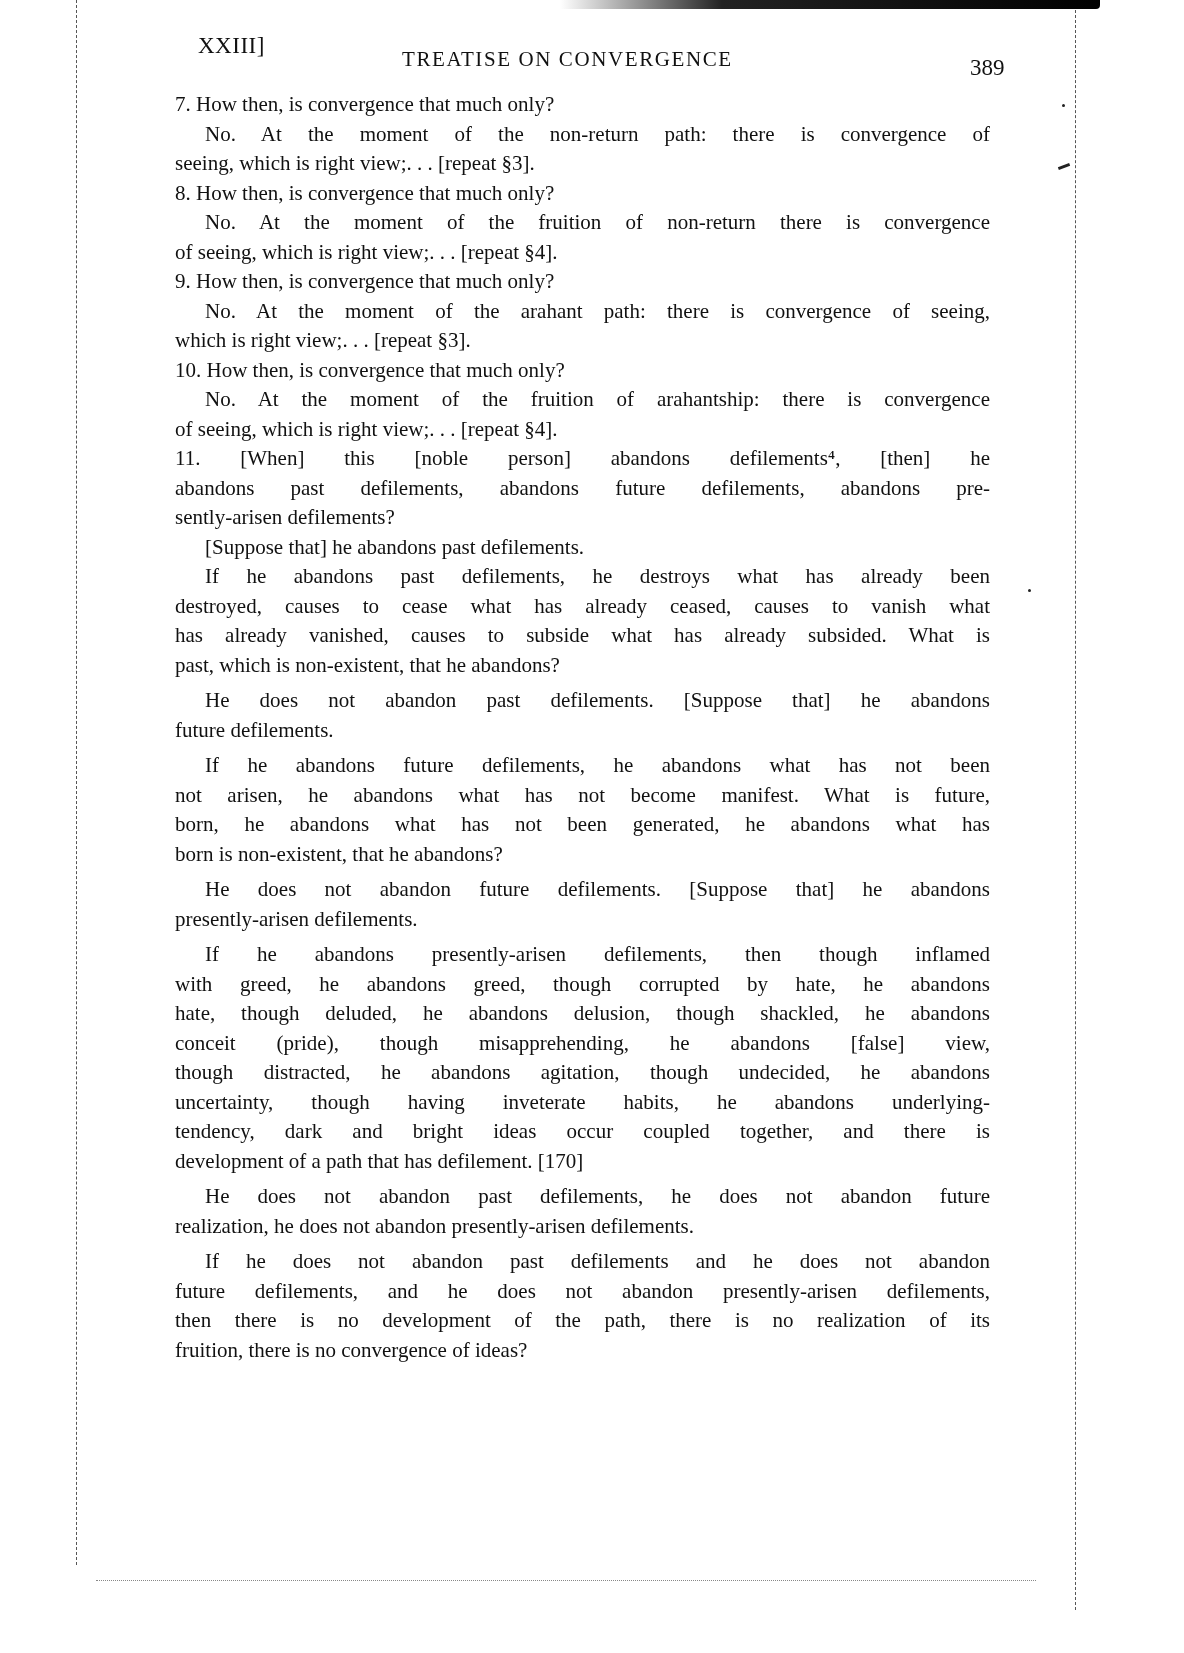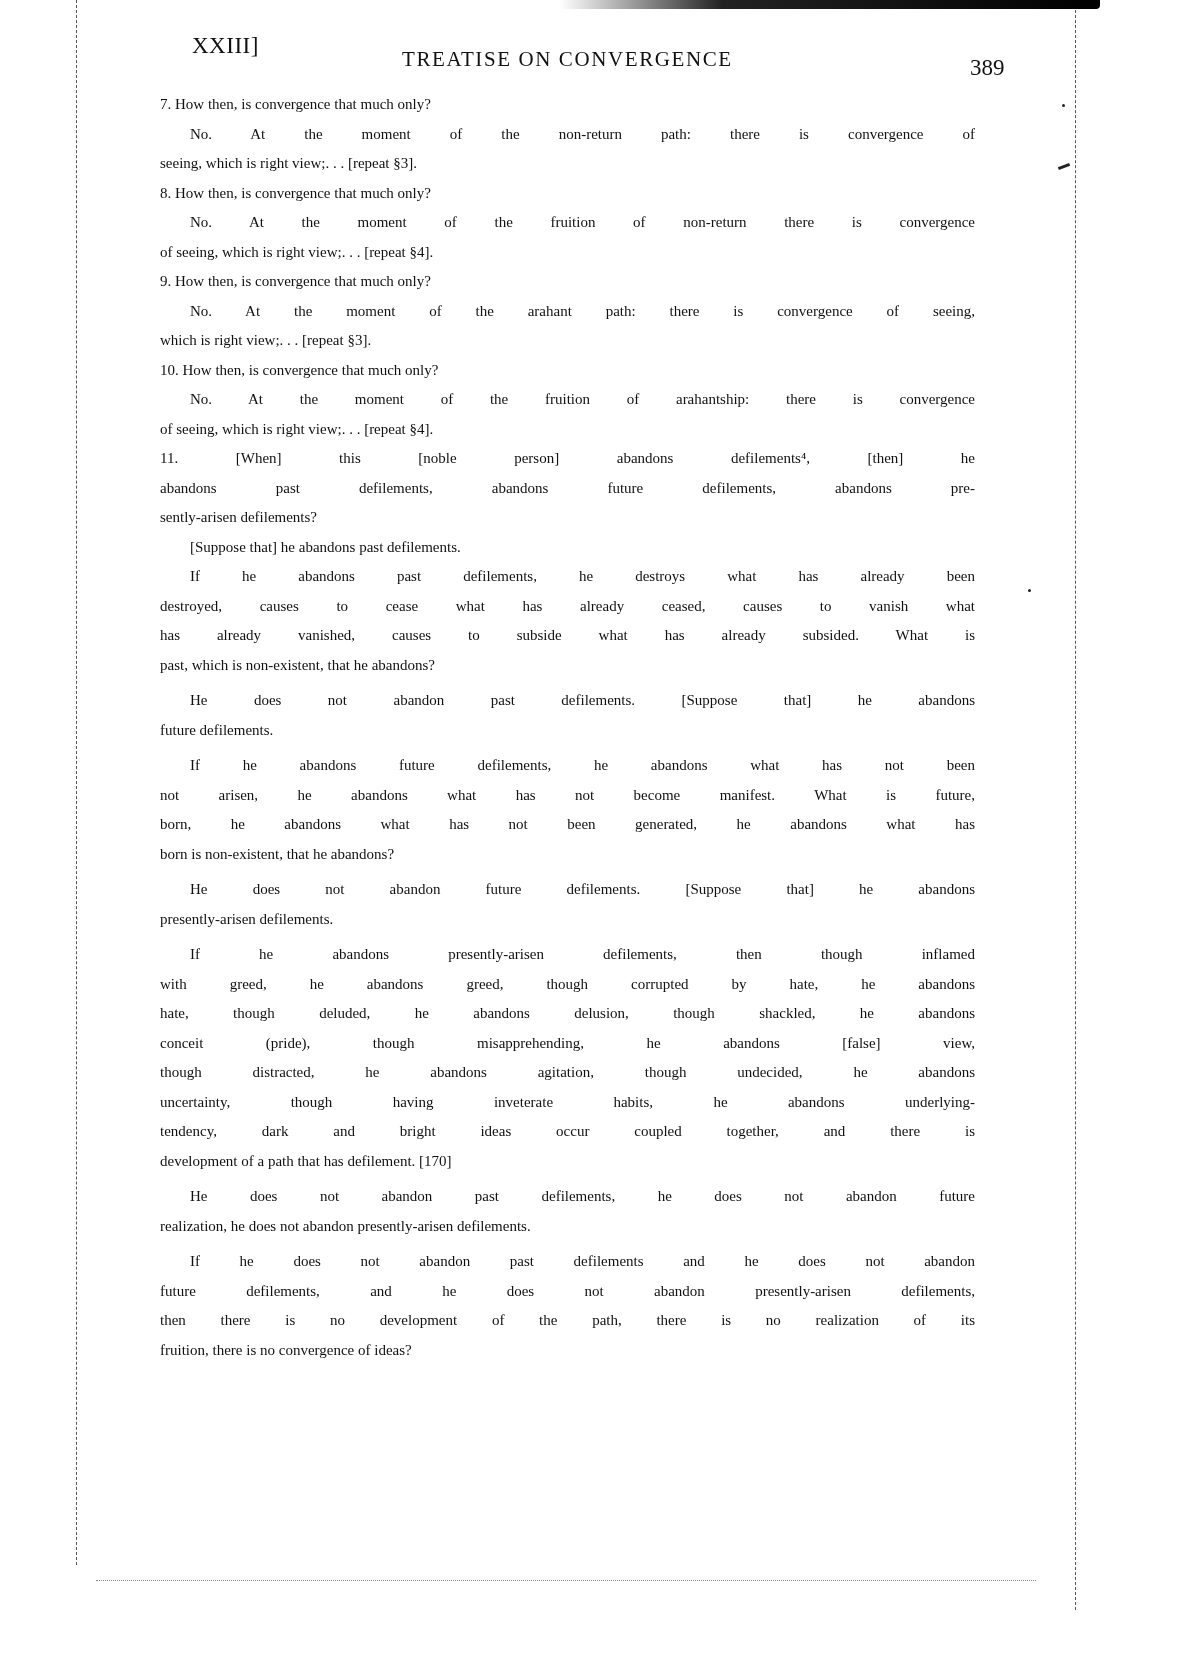--- a/index.html
+++ b/index.html
@@ -54,45 +54,45 @@
     }
     .running-head {
       position: absolute;
       left: 180px;
       top: 33px;
       width: 830px;
       height: 40px;
     }
     .head-chapter {
       position: absolute;
-      left: 12px;
+      left: 18px;
       top: 0;
       font-size: 23px;
       letter-spacing: 0.5px;
     }
     .head-title {
       position: absolute;
       left: 222px;
       top: 14px;
       font-size: 21px;
       letter-spacing: 1.6px;
     }
     .head-page {
       position: absolute;
       left: 790px;
       top: 22px;
       font-size: 23px;
       text-align: center;
     }
     .text-block {
       position: absolute;
-      left: 160px;
+      left: 175px;
       top: 90px;
       width: 815px;
-      font-size: 15px;
+      font-size: 21px;
       line-height: 29.5px;
     }
     .line {
       display: block;
       white-space: nowrap;
       text-align: justify;
       text-align-last: justify;
     }
     .line.last {
       text-align-last: left;

